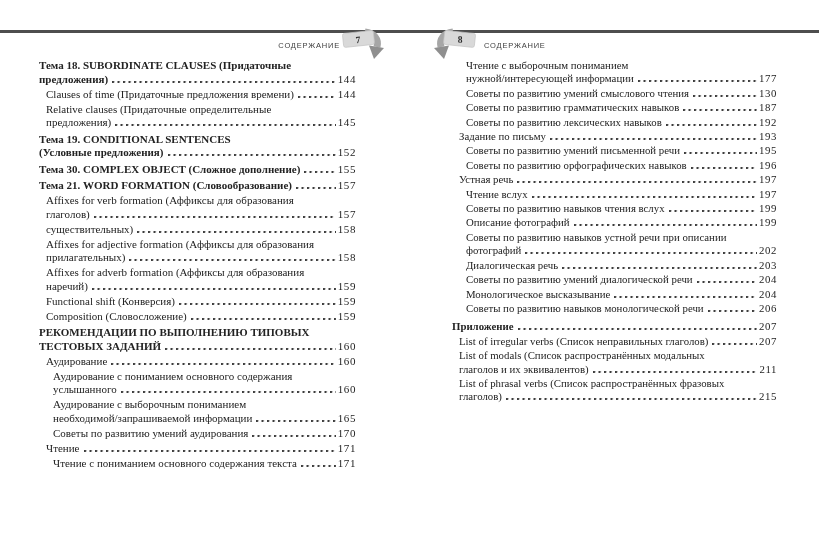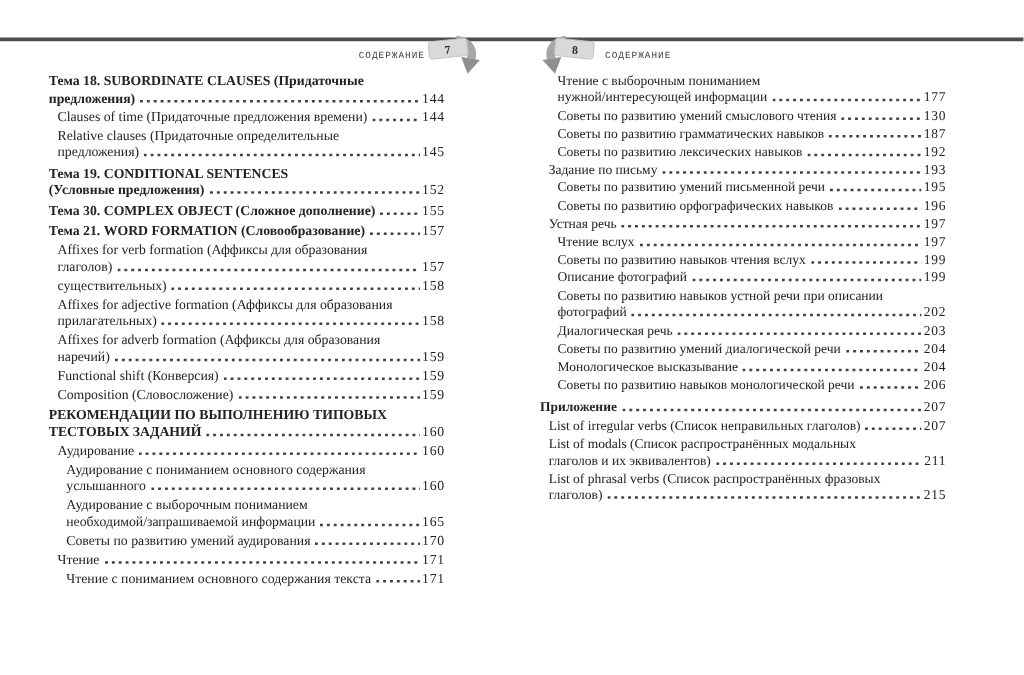--- a/index.html
+++ b/index.html
@@ -2,36 +2,36 @@
 <html><head>
 <meta charset="utf-8">
 <style>
   html,body{margin:0;padding:0;background:#ffffff;}
   #canvas{
     position:relative;width:819px;height:540px;background:#ffffff;overflow:hidden;
     font-family:"Liberation Serif","DejaVu Serif",serif;color:var(--text,#232323);
   }
   .rule{position:absolute;left:0;top:30px;width:819px;height:3px;background:var(--rule,#4e4e4e);}
   .hdr{
-    position:absolute;top:41px;font-family:Liberation Mono, monospace;
+    position:absolute;top:41px;font-family:Liberation Sans, sans-serif;
     font-size:7.5px;letter-spacing:0.8px;color:#3d3d3d;white-space:nowrap;
   }
   .hdr-left{right:479px;}
   .hdr-right{left:484px;}
   .badge{position:absolute;top:26px;width:44px;height:42px;}
   .badge-left{left:341px;}
   .badge-right{left:433px;}
   .badge-tag{fill:var(--badge-tag,#d9d9d9);stroke:#c2c2c2;stroke-width:0.7;}
   .badge-arrow{stroke:var(--badge-arrow,#a6a6a6);stroke-width:7;fill:none;}
   .badge-head{fill:var(--badge-arrowhead,#8f8f8f);}
   .badge-num{font-family:"Liberation Serif","DejaVu Serif",serif;font-weight:bold;
     font-size:9.5px;fill:#2c2c2c;}
   .col{position:absolute;top:59px;}
   .col-left{left:39px;width:317px;font-size:11px;}
-  .col-right{left:432px;width:325px;font-size:10.8px;}
+  .col-right{left:452px;width:325px;font-size:10.8px;}
   .entry{color:var(--text,#232323);}
   .col-left .entry{line-height:13.5px;margin-bottom:1.5px;}
   .col-right .entry{line-height:13.4px;margin-bottom:1px;}
   .col-left .entry.gap{margin-top:3px;}
   .col-right .entry.gap{margin-top:5px;}
   .entry.bold{font-weight:bold;}
   .line{white-space:nowrap;}
   .row{display:flex;align-items:baseline;}
   .t{white-space:nowrap;}
   .leader{

